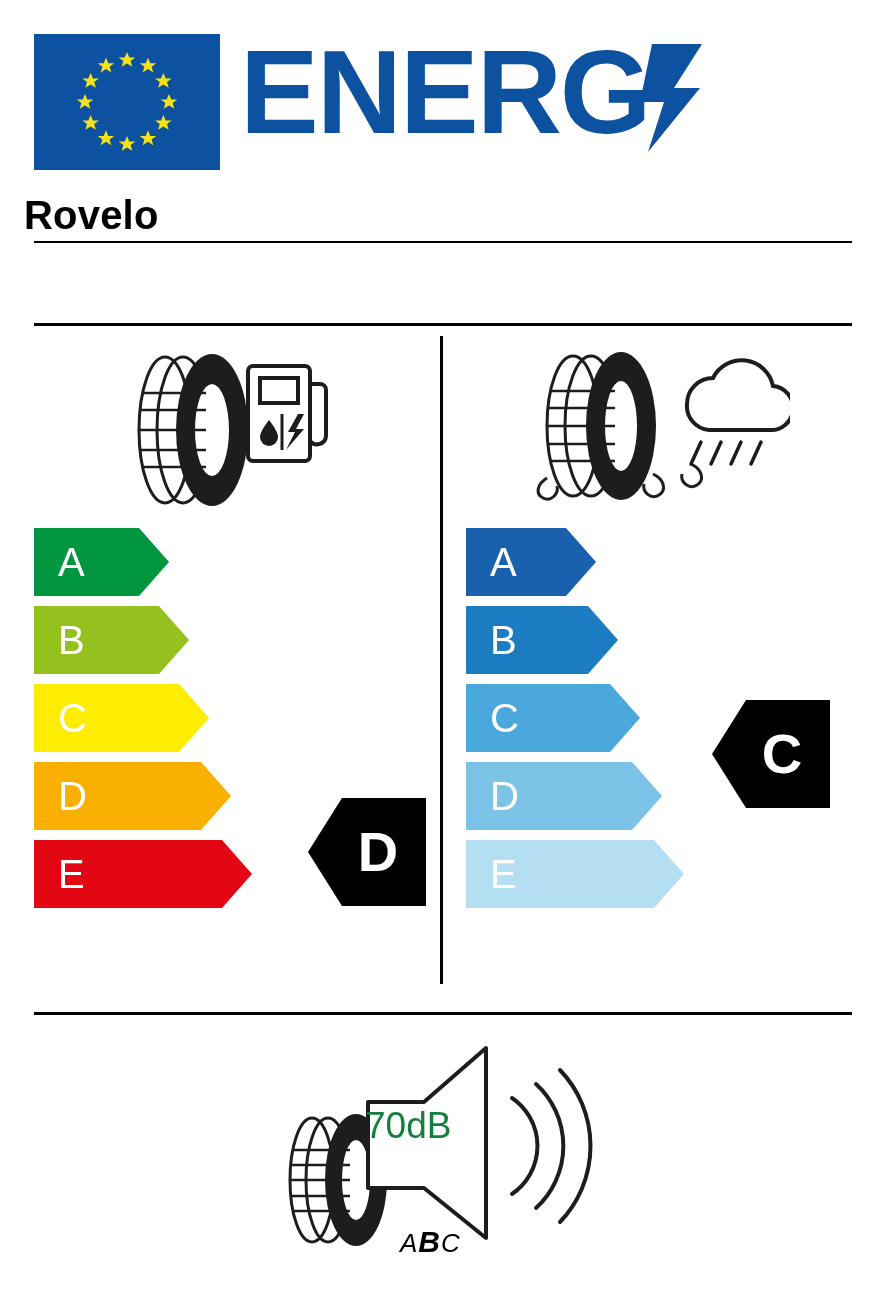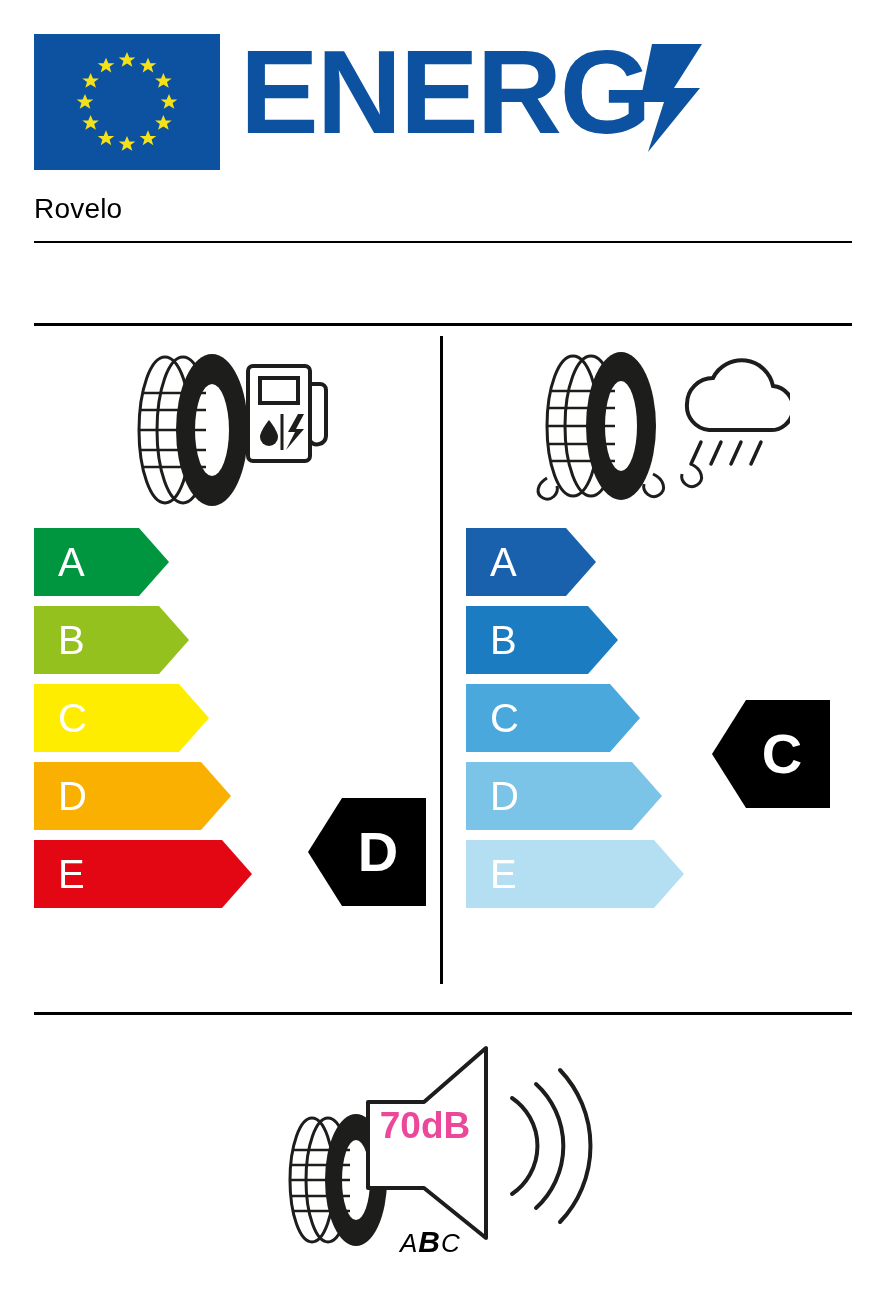--- a/index.html
+++ b/index.html
@@ -40,24 +40,24 @@
     position: absolute;
     left: 240px;
     top: 38px;
     width: 470px;
     height: 120px;
   }
 
   
   .brand {
     position: absolute;
-    left: 34px;
+    left: 24px;
     top: 193px;
-    font-size: 28px;
-    font-weight: normal;
+    font-size: 40px;
+    font-weight: bold;
     letter-spacing: 0.2px;
   }
   .rule {
     position: absolute;
     background: #000;
   }
   .rule-brand { left: 34px; top: 241px; width: 818px; height: 2px; }
   .rule-top    { left: 34px; top: 323px; width: 818px; height: 3px; }
   .rule-bottom { left: 34px; top: 1012px; width: 818px; height: 3px; }
   .divider-v   { left: 440px; top: 336px; width: 3px; height: 648px; }
@@ -121,24 +121,22 @@
     font-size: 56px;
     font-weight: bold;
   }
 
   
   .noise-db {
     position: absolute;
     left: 365px;
     top: 1105px;
     width: 120px;
-    text-align: center;
     font-size: 37px;
-    color: #ec4899;
-    font-weight: bold;
+    color: #15803d;
   }
   .noise-class {
     position: absolute;
     left: 400px;
     top: 1225px;
     width: 110px;
     font-size: 26px;
     letter-spacing: 1px;
     font-style: italic;
   }

